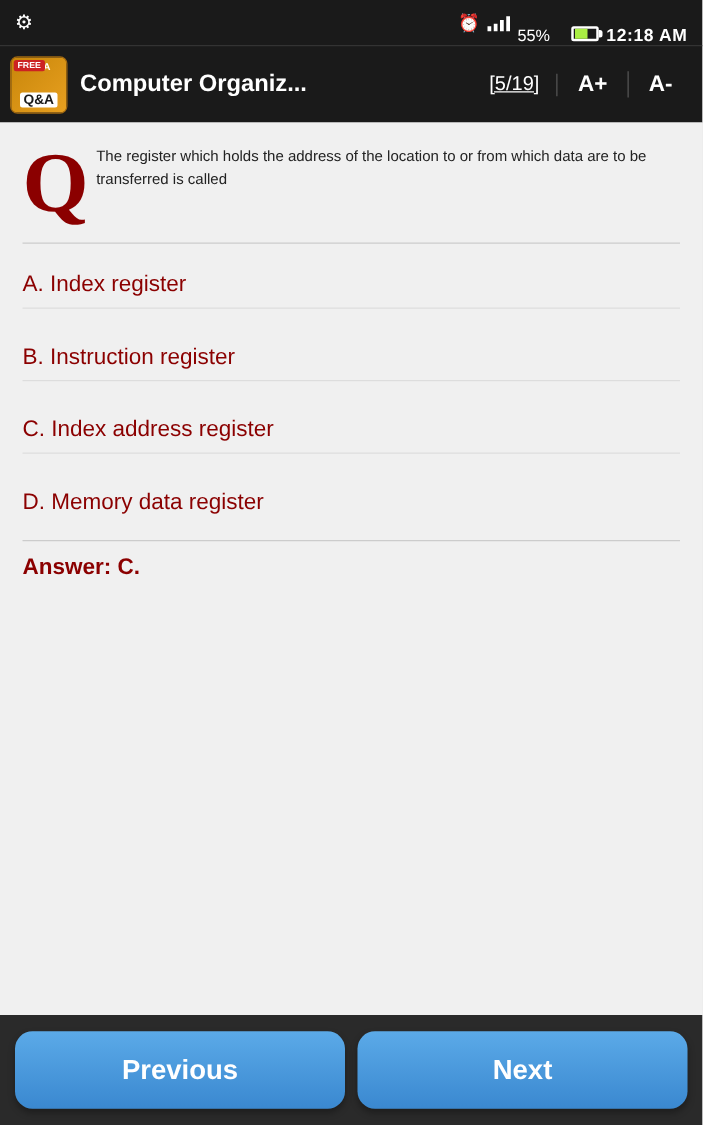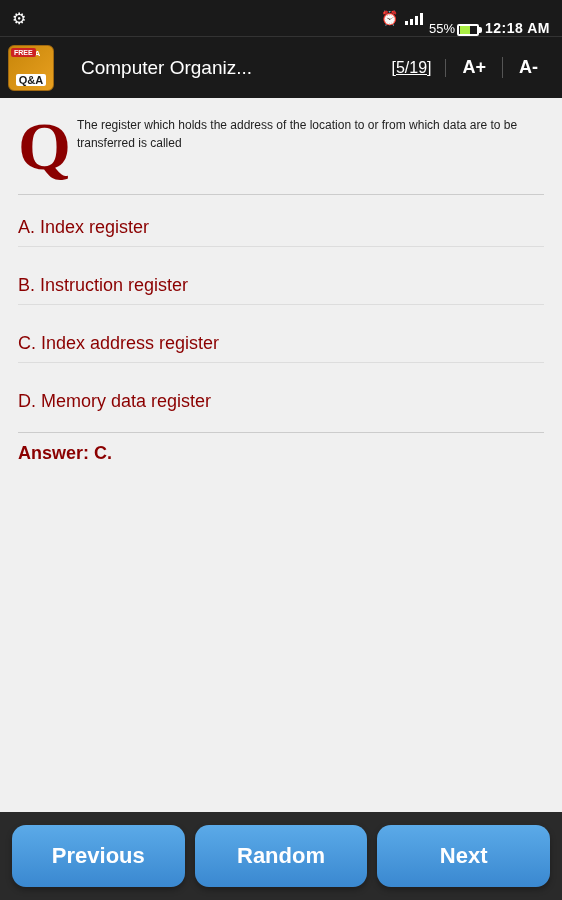--- a/index.html
+++ b/index.html
@@ -46,22 +46,22 @@
       align-items: flex-end;
       gap: 2px;
       height: 14px;
     }
     .bar {
       background: #fff;
       width: 3px;
     }
     .battery-container {
       display: flex;
-      align-items: flex-end;
-      gap: 2px;
+      align-items: flex-start;
+      gap: 17px;
       margin-top: 20px;
     }
     .battery {
       width: 22px;
       height: 12px;
       border: 2px solid #fff;
       border-radius: 2px;
       position: relative;
       display: flex;
       align-items: center;
@@ -135,22 +135,22 @@
       font-size: 11px;
       font-weight: bold;
       background: #fff;
       padding: 0 3px;
       border-radius: 2px;
       margin-top: 16px;
     }
     .app-title {
       color: #fff;
       font-size: 19px;
-      font-weight: normal;
-      margin-left: 27px;
+      font-weight: bold;
+      margin-left: 10px;
       flex: 1;
     }
     .app-bar-actions {
       display: flex;
       align-items: center;
       gap: 0;
     }
     .question-counter {
       color: #fff;
       font-size: 16px;
@@ -330,15 +330,14 @@
   </div>
 
   <div class="answer-divider"></div>
 
   <div class="answer-text">Answer: C.</div>
 
 </div>
 
 <div class="bottom-nav">
   <button class="nav-btn">Previous</button>
-  <button class="nav-btn">Random</button>
   <button class="nav-btn">Next</button>
 </div>
 
 </body></html>

